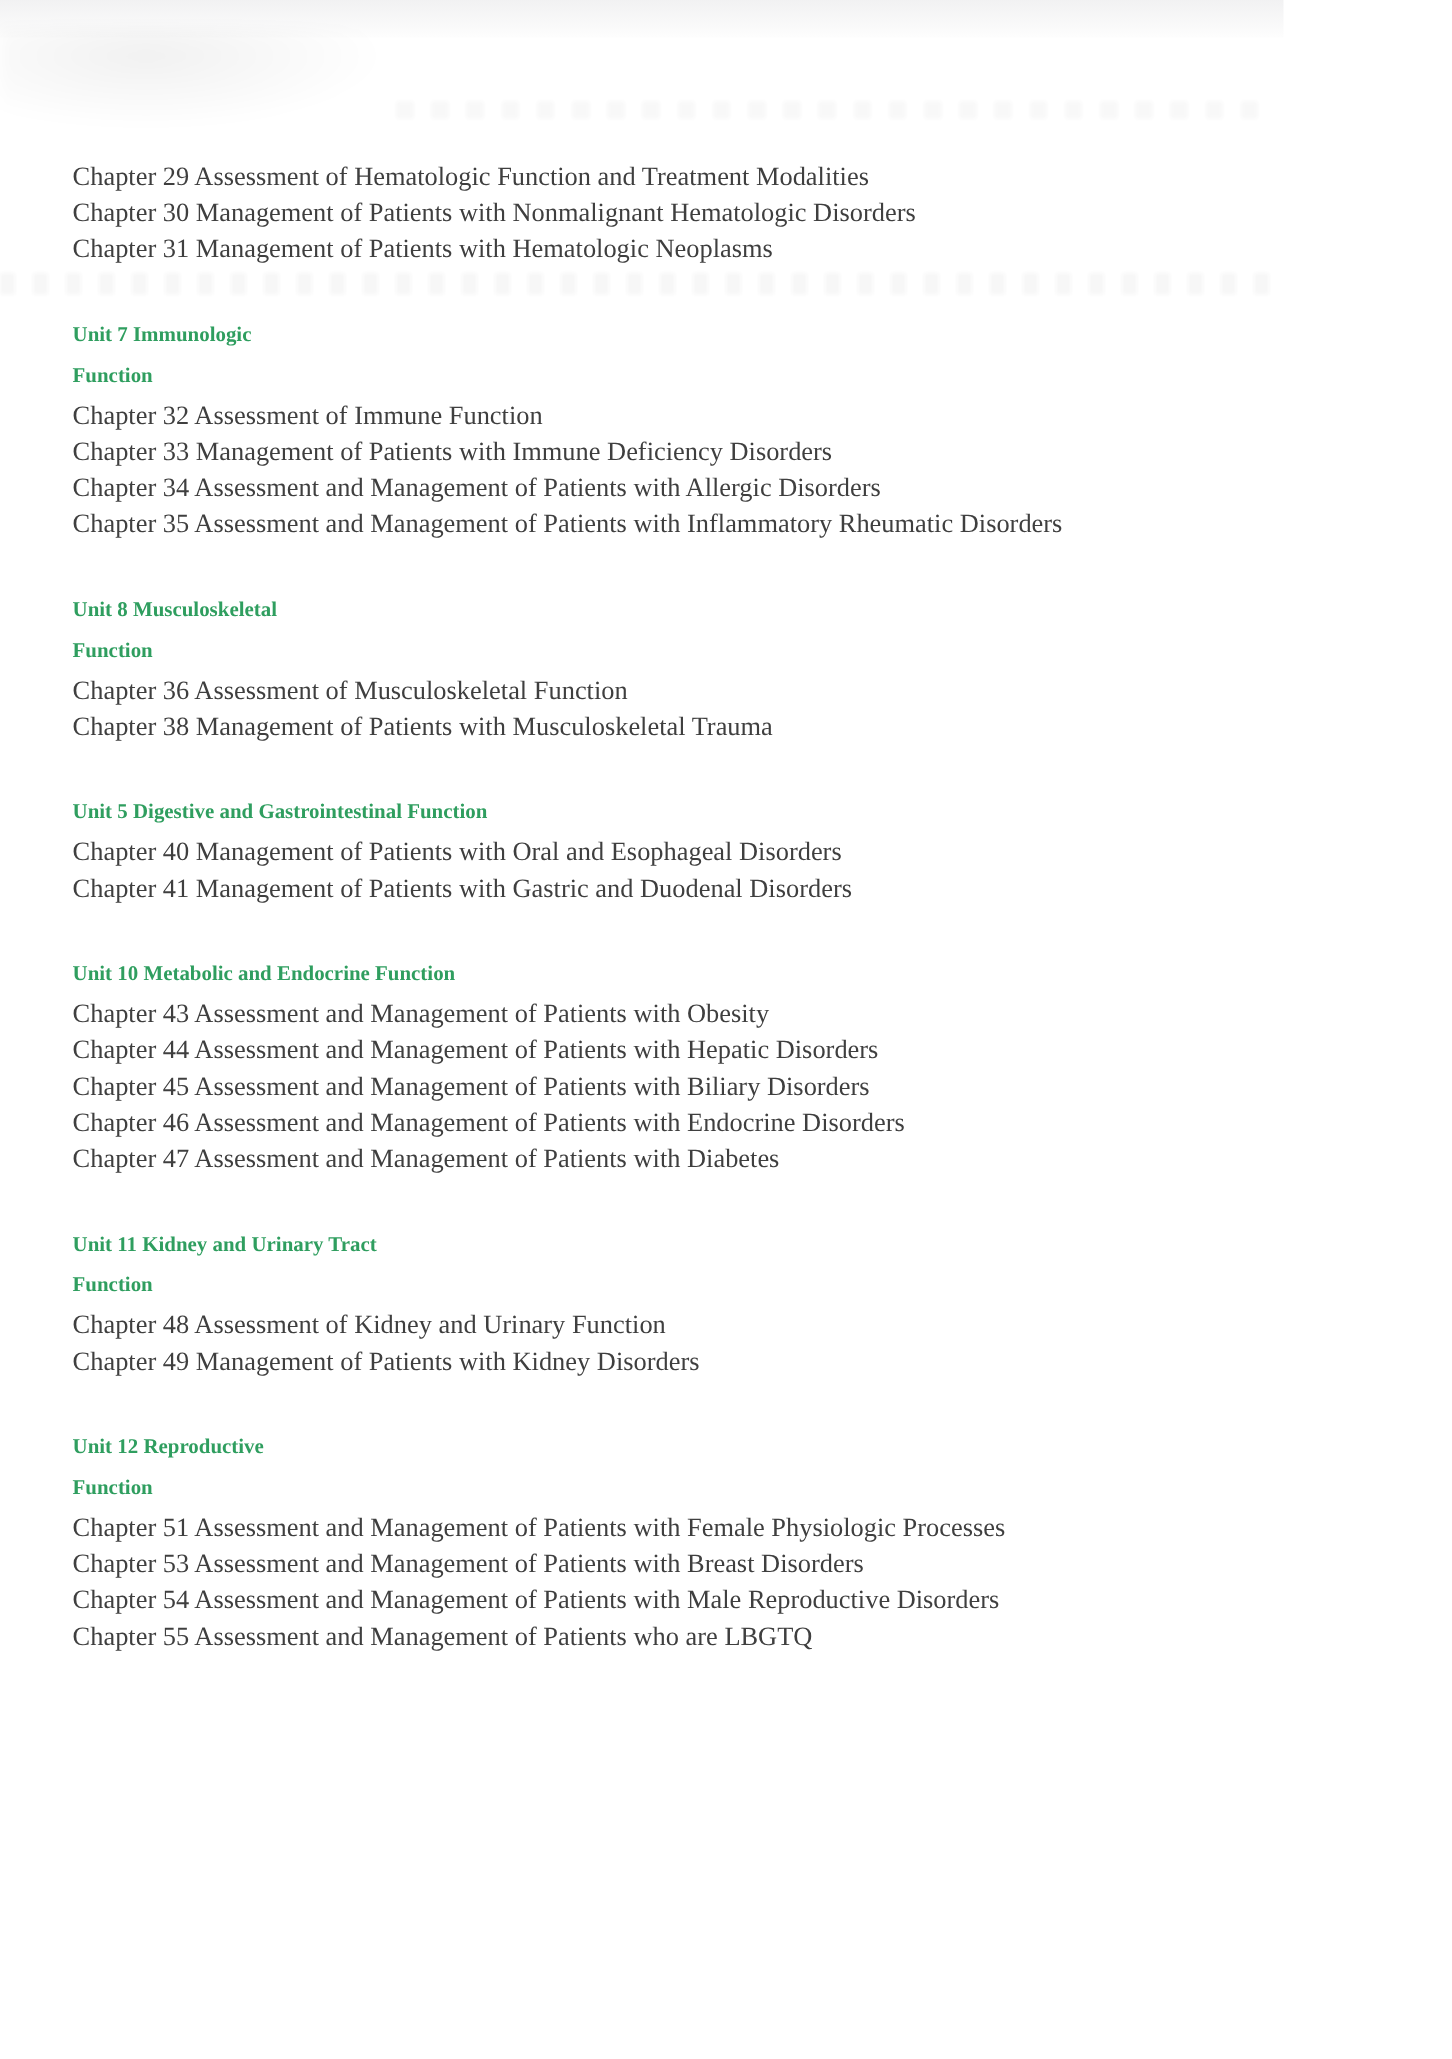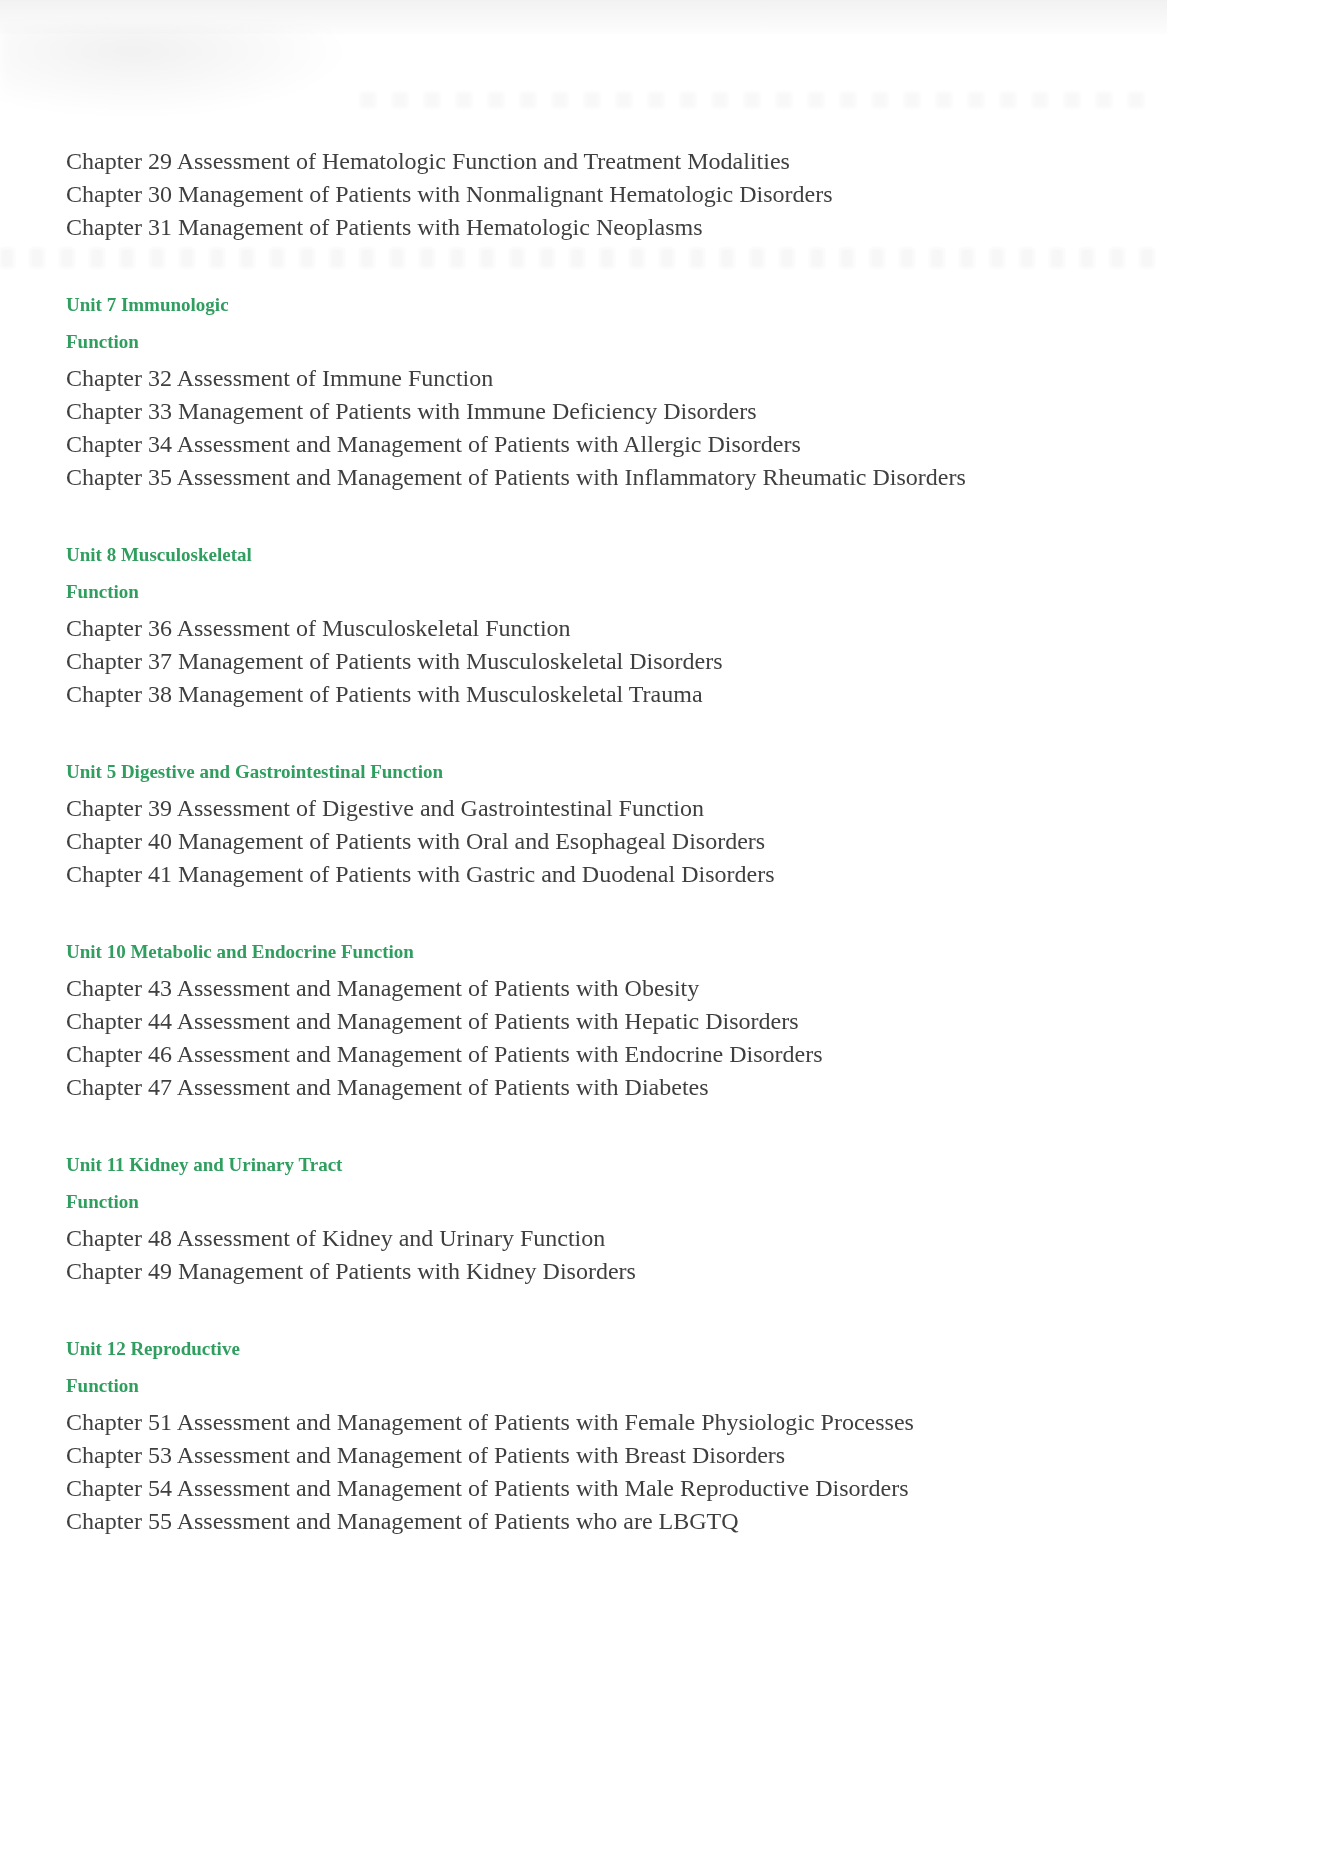--- a/index.html
+++ b/index.html
@@ -81,33 +81,32 @@
       </h2>
       <p class="chapter-line">Chapter 32 Assessment of Immune Function</p>
       <p class="chapter-line">Chapter 33 Management of Patients with Immune Deficiency Disorders</p>
       <p class="chapter-line">Chapter 34 Assessment and Management of Patients with Allergic Disorders</p>
       <p class="chapter-line">Chapter 35 Assessment and Management of Patients with Inflammatory Rheumatic Disorders</p>
       <h2 class="unit-heading">
         <span class="heading-line">Unit 8 Musculoskeletal</span>
         <span class="heading-line">Function</span>
       </h2>
       <p class="chapter-line">Chapter 36 Assessment of Musculoskeletal Function</p>
-      <p class="chapter-line">Chapter 37 Management of Patients with Musculoskeletal Disorders</p>
       <p class="chapter-line">Chapter 38 Management of Patients with Musculoskeletal Trauma</p>
       <h2 class="unit-heading">
         <span class="heading-line">Unit 5 Digestive and Gastrointestinal Function</span>
       </h2>
-      <p class="chapter-line">Chapter 39 Assessment of Digestive and Gastrointestinal Function</p>
       <p class="chapter-line">Chapter 40 Management of Patients with Oral and Esophageal Disorders</p>
       <p class="chapter-line">Chapter 41 Management of Patients with Gastric and Duodenal Disorders</p>
       <h2 class="unit-heading">
         <span class="heading-line">Unit 10 Metabolic and Endocrine Function</span>
       </h2>
       <p class="chapter-line">Chapter 43 Assessment and Management of Patients with Obesity</p>
       <p class="chapter-line">Chapter 44 Assessment and Management of Patients with Hepatic Disorders</p>
+      <p class="chapter-line">Chapter 45 Assessment and Management of Patients with Biliary Disorders</p>
       <p class="chapter-line">Chapter 46 Assessment and Management of Patients with Endocrine Disorders</p>
       <p class="chapter-line">Chapter 47 Assessment and Management of Patients with Diabetes</p>
       <h2 class="unit-heading">
         <span class="heading-line">Unit 11 Kidney and Urinary Tract</span>
         <span class="heading-line">Function</span>
       </h2>
       <p class="chapter-line">Chapter 48 Assessment of Kidney and Urinary Function</p>
       <p class="chapter-line">Chapter 49 Management of Patients with Kidney Disorders</p>
       <h2 class="unit-heading">
         <span class="heading-line">Unit 12 Reproductive</span>

